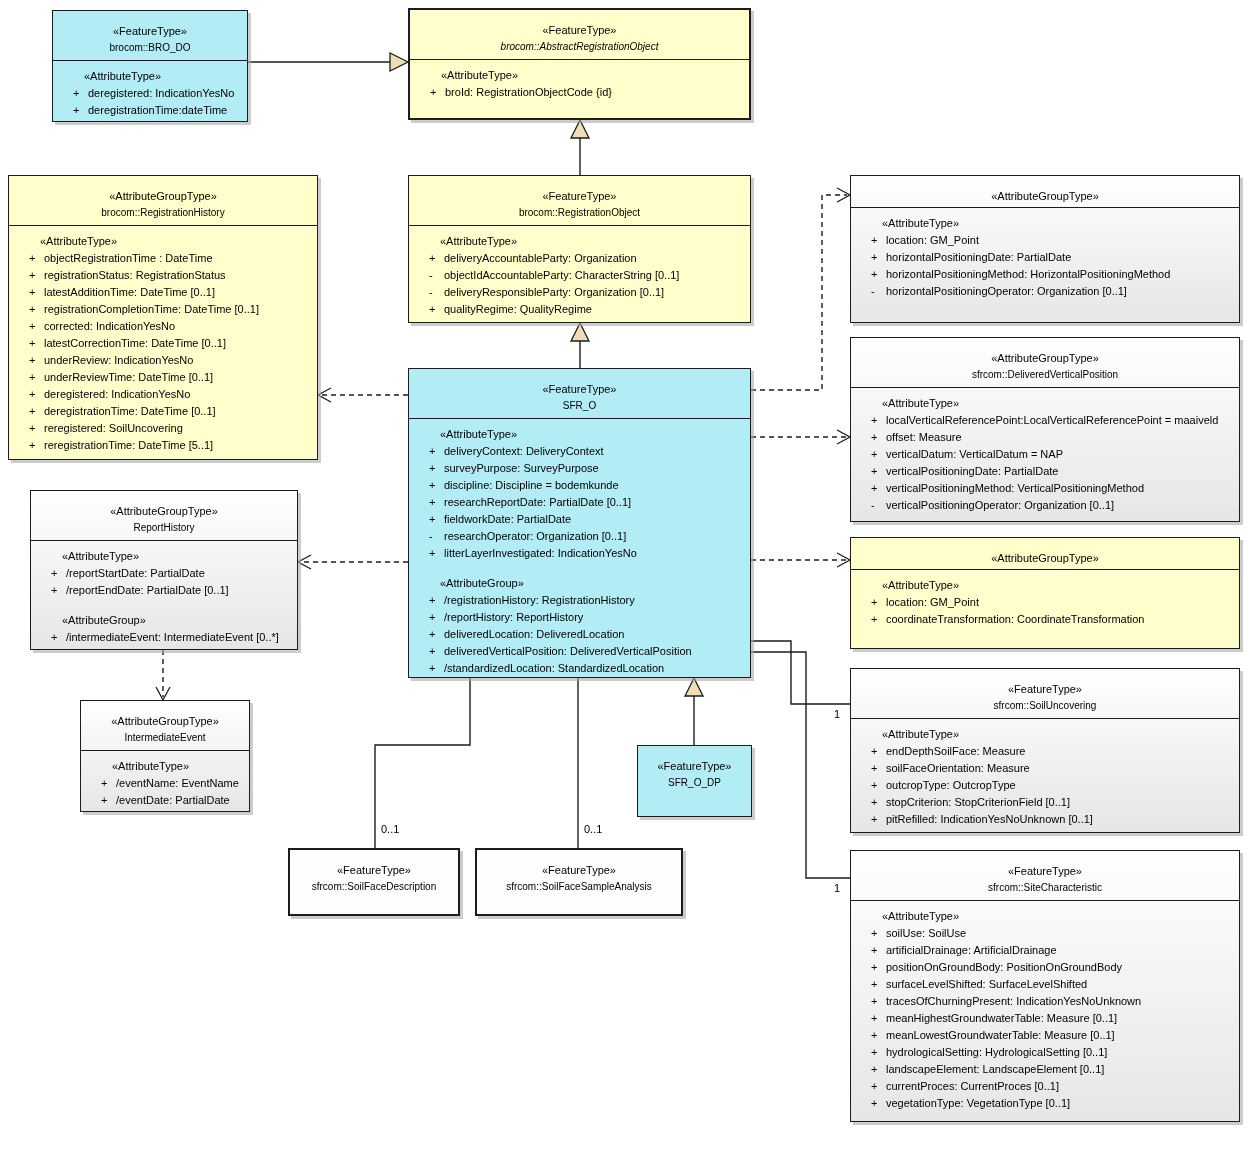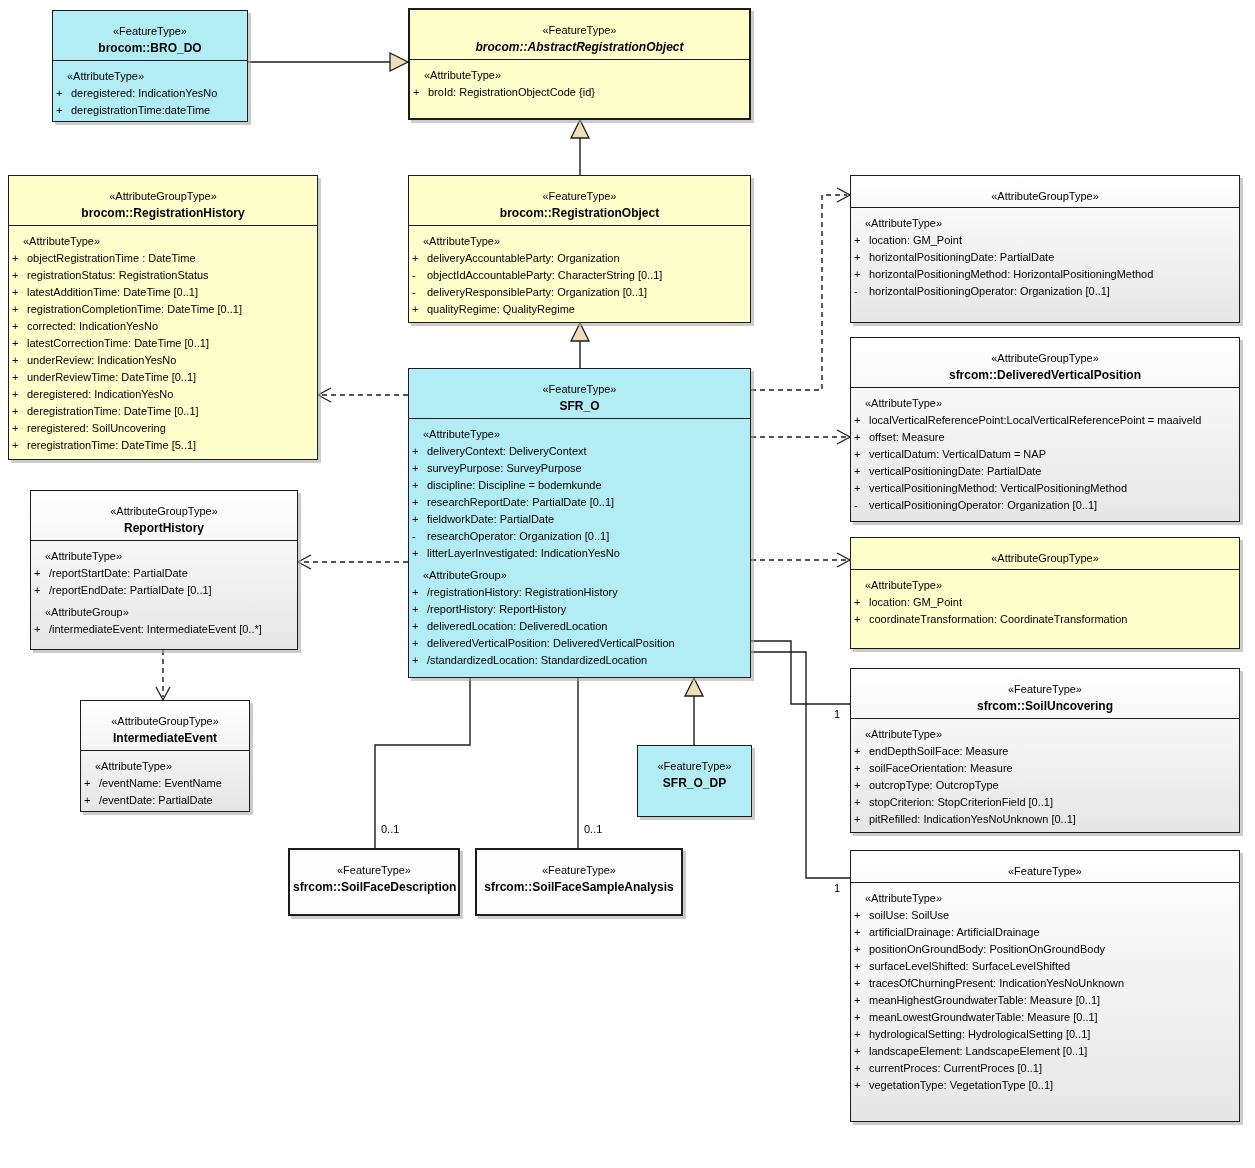--- a/index.html
+++ b/index.html
@@ -19,25 +19,25 @@
     box-shadow: 3px 3px 0 rgba(170,170,170,0.6);
   }
   .uml-class.thick { border-width: 2.5px; }
   .c-cyan   { background: #b2ecf5; }
   .c-yellow { background: #ffffcb; }
   .c-grey   { background: linear-gradient(#ffffff, #e6e6e6); }
   .c-white  { background: #fdfdfd; }
   .uml-header { text-align: center; padding: 13px 3px 4px; border-bottom: 1.4px solid #1c1c1c; }
   .no-body .uml-header { border-bottom: none; padding-top: 13px; }
   .stereotype { font-size: 11px; line-height: 14px; }
-  .class-name { font-size: 12px; font-weight: 700; line-height: 16px; margin-top: 2px; }
+  .class-name { font-size: 10px; font-weight: 400; line-height: 16px; margin-top: 2px; }
   .class-name.abstract { font-style: italic; }
-  .uml-body { padding: 7px 3px 3px 1px; }
+  .uml-body { padding: 7px 3px 3px 18px; }
   .section-label { font-size: 11px; line-height: 17px; padding-left: 13px; }
-  .section-label.gap { margin-top: 5px; }
+  .section-label.gap { margin-top: 13px; }
   .attr-row { display: flex; font-size: 11px; line-height: 17px; white-space: nowrap; }
   .vis { width: 17px; flex: 0 0 17px; padding-left: 2px; }
   .attr-text { flex: 1 1 auto; overflow: hidden; }
   .mult { position: absolute; font-size: 11px; line-height: 13px; }
 </style>
 </head>
 <body>
 
 <div class="canvas" id="canvas">
 
@@ -408,20 +408,21 @@
         </div>
         <div class="attr-row">
           <span class="vis">+</span>
           <span class="attr-text">pitRefilled: IndicationYesNoUnknown [0..1]</span>
         </div>
       </div>
     </div>
     <div class="uml-class c-grey" style="left: 850px; top: 850px; width: 390px; height: 272px;">
       <div class="uml-header">
         <div class="stereotype">«FeatureType»</div>
+        <div class="class-name">sfrcom::SiteCharacteristic</div>
       </div>
       <div class="uml-body">
         <div class="section-label">«AttributeType»</div>
         <div class="attr-row">
           <span class="vis">+</span>
           <span class="attr-text">soilUse: SoilUse</span>
         </div>
         <div class="attr-row">
           <span class="vis">+</span>
           <span class="attr-text">artificialDrainage: ArtificialDrainage</span>

